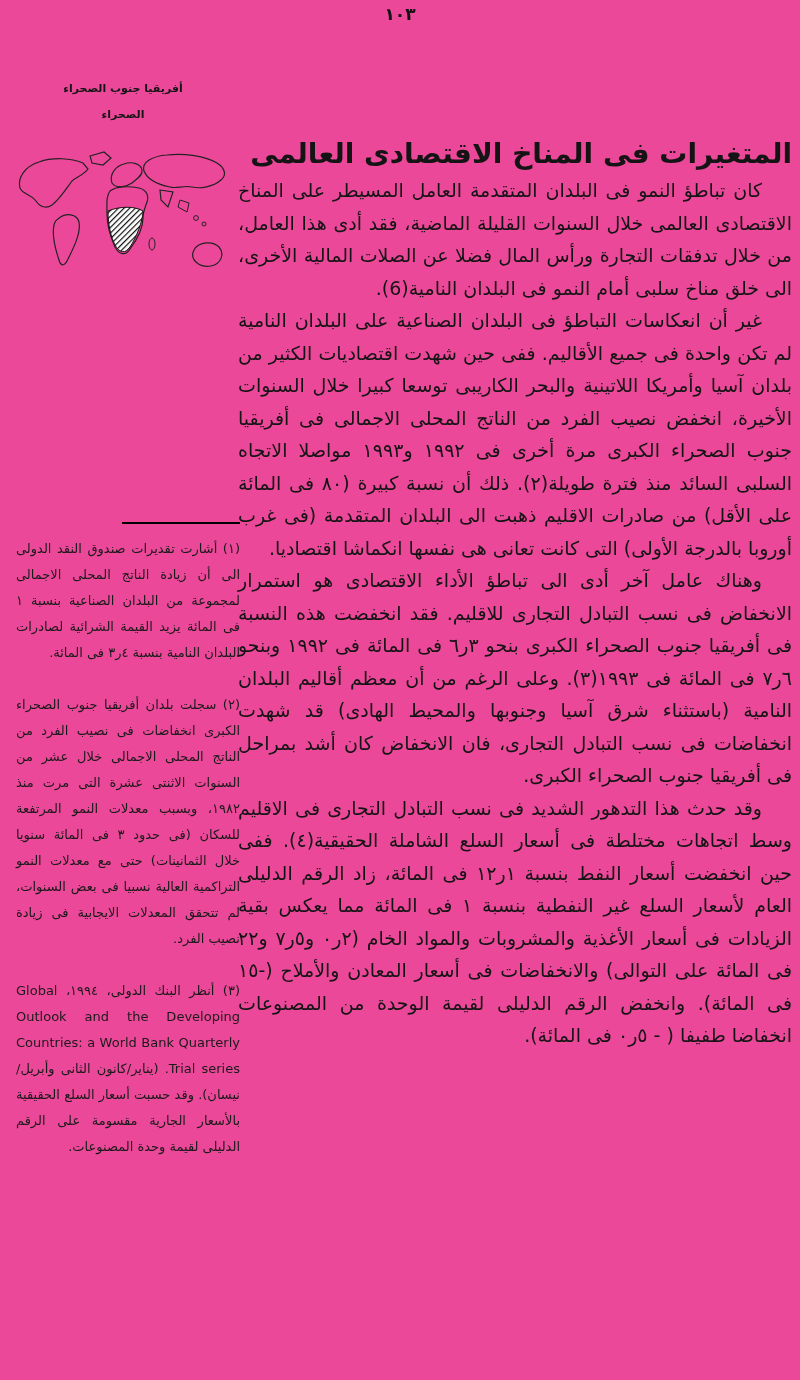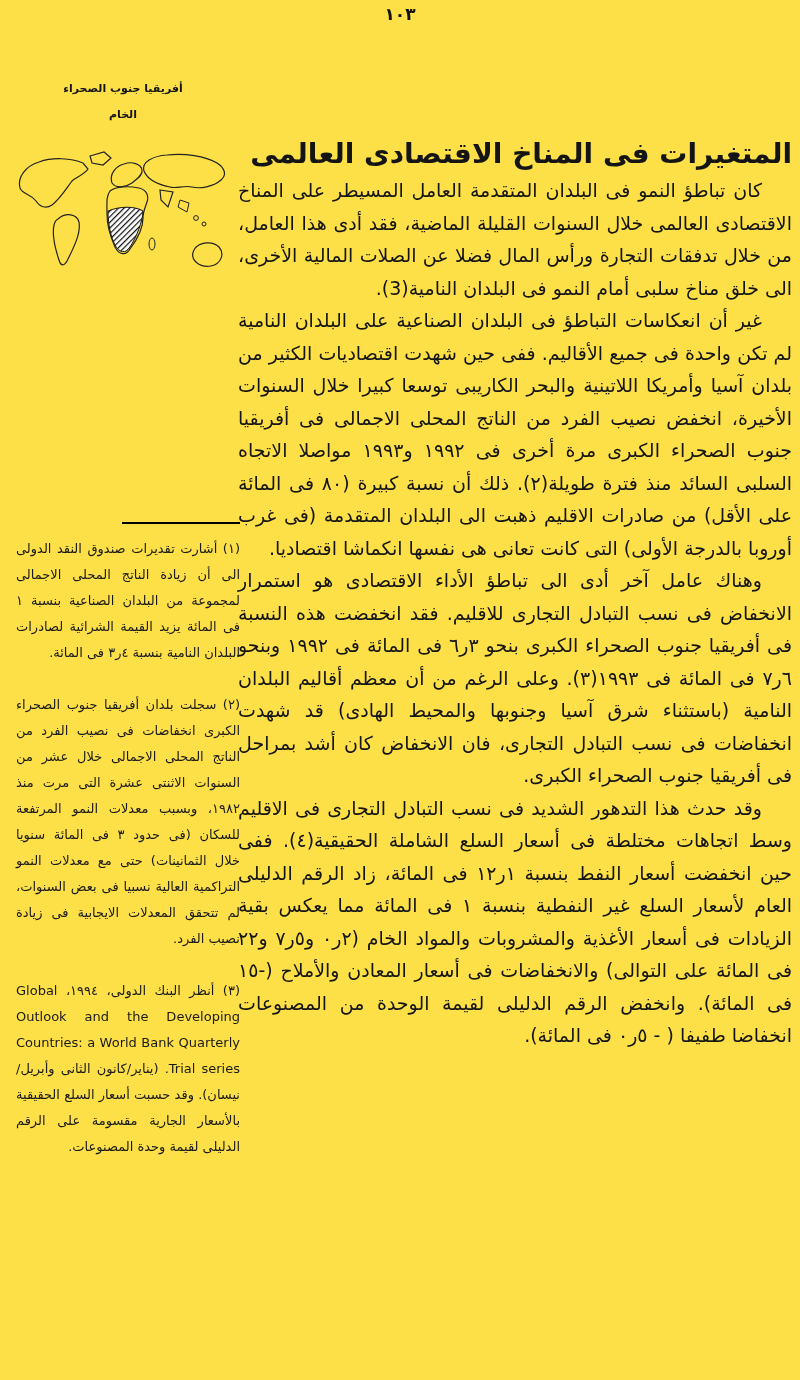--- a/index.html
+++ b/index.html
@@ -5,21 +5,21 @@
   html, body { margin: 0; padding: 0; }
   body {
     width: 800px; height: 1380px;
     background: #ffffff;
     font-family: "DejaVu Sans", sans-serif;
     color: #111;
   }
   .page {
     position: relative;
     width: 800px; height: 1380px;
-    background: #fde047;
+    background: #ec4899;
     overflow: hidden;
   }
   .page-number {
     position: absolute;
     top: 4px; left: 0; right: 0;
     text-align: center;
     font-size: 17px;
     font-weight: bold;
     direction: rtl;
   }
@@ -83,21 +83,21 @@
 </head>
 <body>
 
 <div class="page">
 
   <div class="page-number">١٠٣</div>
 
   <div class="figure">
     <div class="figure-caption">
       <div>أفريقيا جنوب الصحراء</div>
-      <div>الخام</div>
+      <div>الصحراء</div>
     </div>
     <div class="map-wrap">
       <svg width="230" height="152" viewBox="0 0 230 152" xmlns="http://www.w3.org/2000/svg">
         <defs>
           <pattern id="hatchPattern" width="4" height="4" patternUnits="userSpaceOnUse" patternTransform="rotate(45)">
             <rect width="4" height="4" fill="#ffffff"></rect>
             <line x1="0" y1="0" x2="0" y2="4" stroke="#111" stroke-width="2.4"></line>
           </pattern>
         </defs>
 
@@ -123,21 +123,21 @@
         <circle cx="188" cy="70" r="2.4" fill="none" stroke="#222" stroke-width="1"></circle>
         <circle cx="196" cy="76" r="2" fill="none" stroke="#222" stroke-width="1"></circle>
 
         <path d="M186,102 C191,93 205,93 211,99 C217,106 213,116 203,118 C192,120 181,112 186,102 Z" fill="none" stroke="#222" stroke-width="1.2"></path>
       </svg>
     </div>
   </div>
 
   <div class="main-col">
     <h1>المتغيرات فى المناخ الاقتصادى العالمى</h1>
-    <p>كان تباطؤ النمو فى البلدان المتقدمة العامل المسيطر على المناخ الاقتصادى العالمى خلال السنوات القليلة الماضية، فقد أدى هذا العامل، من خلال تدفقات التجارة ورأس المال فضلا عن الصلات المالية الأخرى، الى خلق مناخ سلبى أمام النمو فى البلدان النامية(3).</p>
+    <p>كان تباطؤ النمو فى البلدان المتقدمة العامل المسيطر على المناخ الاقتصادى العالمى خلال السنوات القليلة الماضية، فقد أدى هذا العامل، من خلال تدفقات التجارة ورأس المال فضلا عن الصلات المالية الأخرى، الى خلق مناخ سلبى أمام النمو فى البلدان النامية(6).</p>
     <p>غير أن انعكاسات التباطؤ فى البلدان الصناعية على البلدان النامية لم تكن واحدة فى جميع الأقاليم. ففى حين شهدت اقتصاديات الكثير من بلدان آسيا وأمريكا اللاتينية والبحر الكاريبى توسعا كبيرا خلال السنوات الأخيرة، انخفض نصيب الفرد من الناتج المحلى الاجمالى فى أفريقيا جنوب الصحراء الكبرى مرة أخرى فى ١٩٩٢ و١٩٩٣ مواصلا الاتجاه السلبى السائد منذ فترة طويلة(٢). ذلك أن نسبة كبيرة (٨٠ فى المائة على الأقل) من صادرات الاقليم ذهبت الى البلدان المتقدمة (فى غرب أوروبا بالدرجة الأولى) التى كانت تعانى هى نفسها انكماشا اقتصاديا.</p>
     <p>وهناك عامل آخر أدى الى تباطؤ الأداء الاقتصادى هو استمرار الانخفاض فى نسب التبادل التجارى للاقليم. فقد انخفضت هذه النسبة فى أفريقيا جنوب الصحراء الكبرى بنحو ٣ر٦ فى المائة فى ١٩٩٢ وبنحو ٦ر٧ فى المائة فى ١٩٩٣(٣). وعلى الرغم من أن معظم أقاليم البلدان النامية (باستثناء شرق آسيا وجنوبها والمحيط الهادى) قد شهدت انخفاضات فى نسب التبادل التجارى، فان الانخفاض كان أشد بمراحل فى أفريقيا جنوب الصحراء الكبرى.</p>
     <p>وقد حدث هذا التدهور الشديد فى نسب التبادل التجارى فى الاقليم وسط اتجاهات مختلطة فى أسعار السلع الشاملة الحقيقية(٤). ففى حين انخفضت أسعار النفط بنسبة ١ر١٢ فى المائة، زاد الرقم الدليلى العام لأسعار السلع غير النفطية بنسبة ١ فى المائة مما يعكس بقية الزيادات فى أسعار الأغذية والمشروبات والمواد الخام (٢ر٠ و٥ر٧ و٢٢ فى المائة على التوالى) والانخفاضات فى أسعار المعادن والأملاح (-١٥ فى المائة). وانخفض الرقم الدليلى لقيمة الوحدة من المصنوعات انخفاضا طفيفا ( - ٥ر٠ فى المائة).</p>
   </div>
 
   <div class="footnotes">
     <div class="footnote-rule"></div>
     <div class="footnote">(١) أشارت تقديرات صندوق النقد الدولى الى أن زيادة الناتج المحلى الاجمالى لمجموعة من البلدان الصناعية بنسبة ١ فى المائة يزيد القيمة الشرائية لصادرات البلدان النامية بنسبة ٤ر٣ فى المائة.</div>
     <div class="footnote">(٢) سجلت بلدان أفريقيا جنوب الصحراء الكبرى انخفاضات فى نصيب الفرد من الناتج المحلى الاجمالى خلال عشر من السنوات الاثنتى عشرة التى مرت منذ ١٩٨٢، وبسبب معدلات النمو المرتفعة للسكان (فى حدود ٣ فى المائة سنويا خلال الثمانينات) حتى مع معدلات النمو التراكمية العالية نسبيا فى بعض السنوات، لم تتحقق المعدلات الايجابية فى زيادة نصيب الفرد.</div>
     <div class="footnote">(٣) أنظر البنك الدولى، ١٩٩٤، Global Outlook and the Developing Countries: a World Bank Quarterly Trial series. (يناير/كانون الثانى وأبريل/نيسان). وقد حسبت أسعار السلع الحقيقية بالأسعار الجارية مقسومة على الرقم الدليلى لقيمة وحدة المصنوعات.</div>

